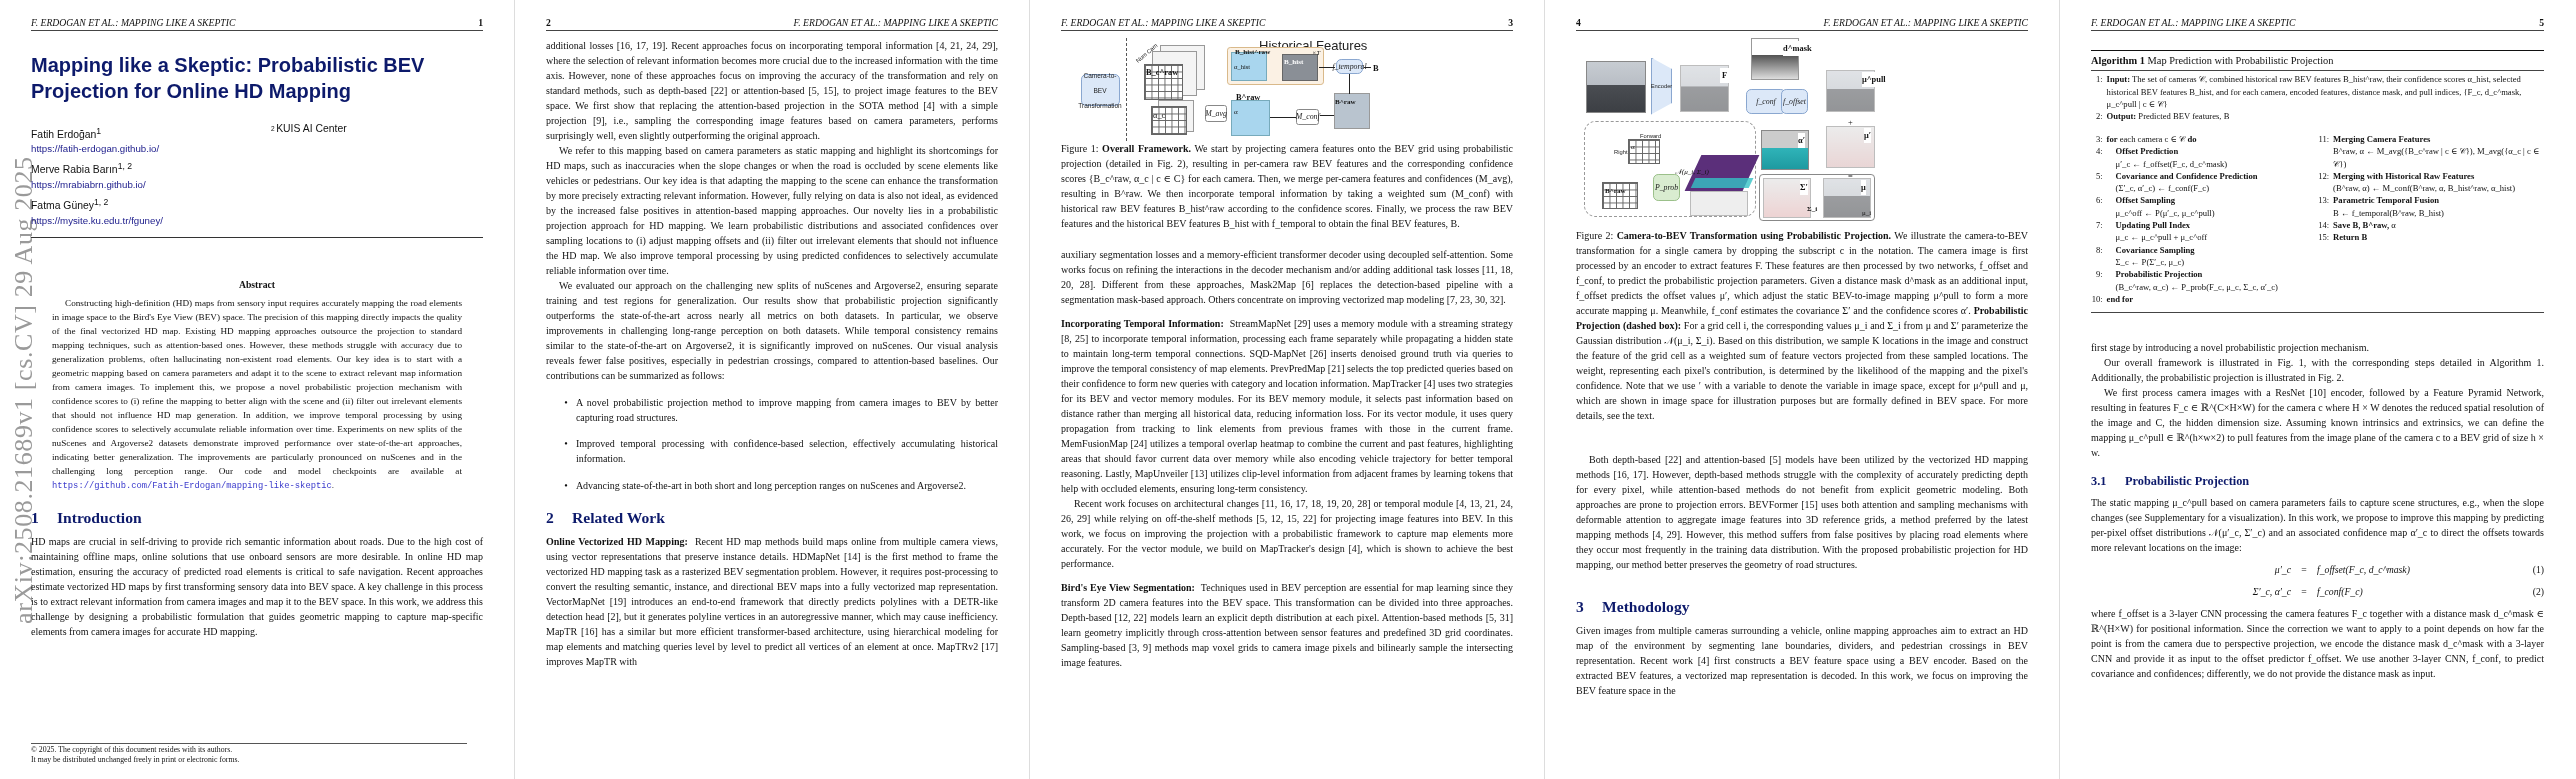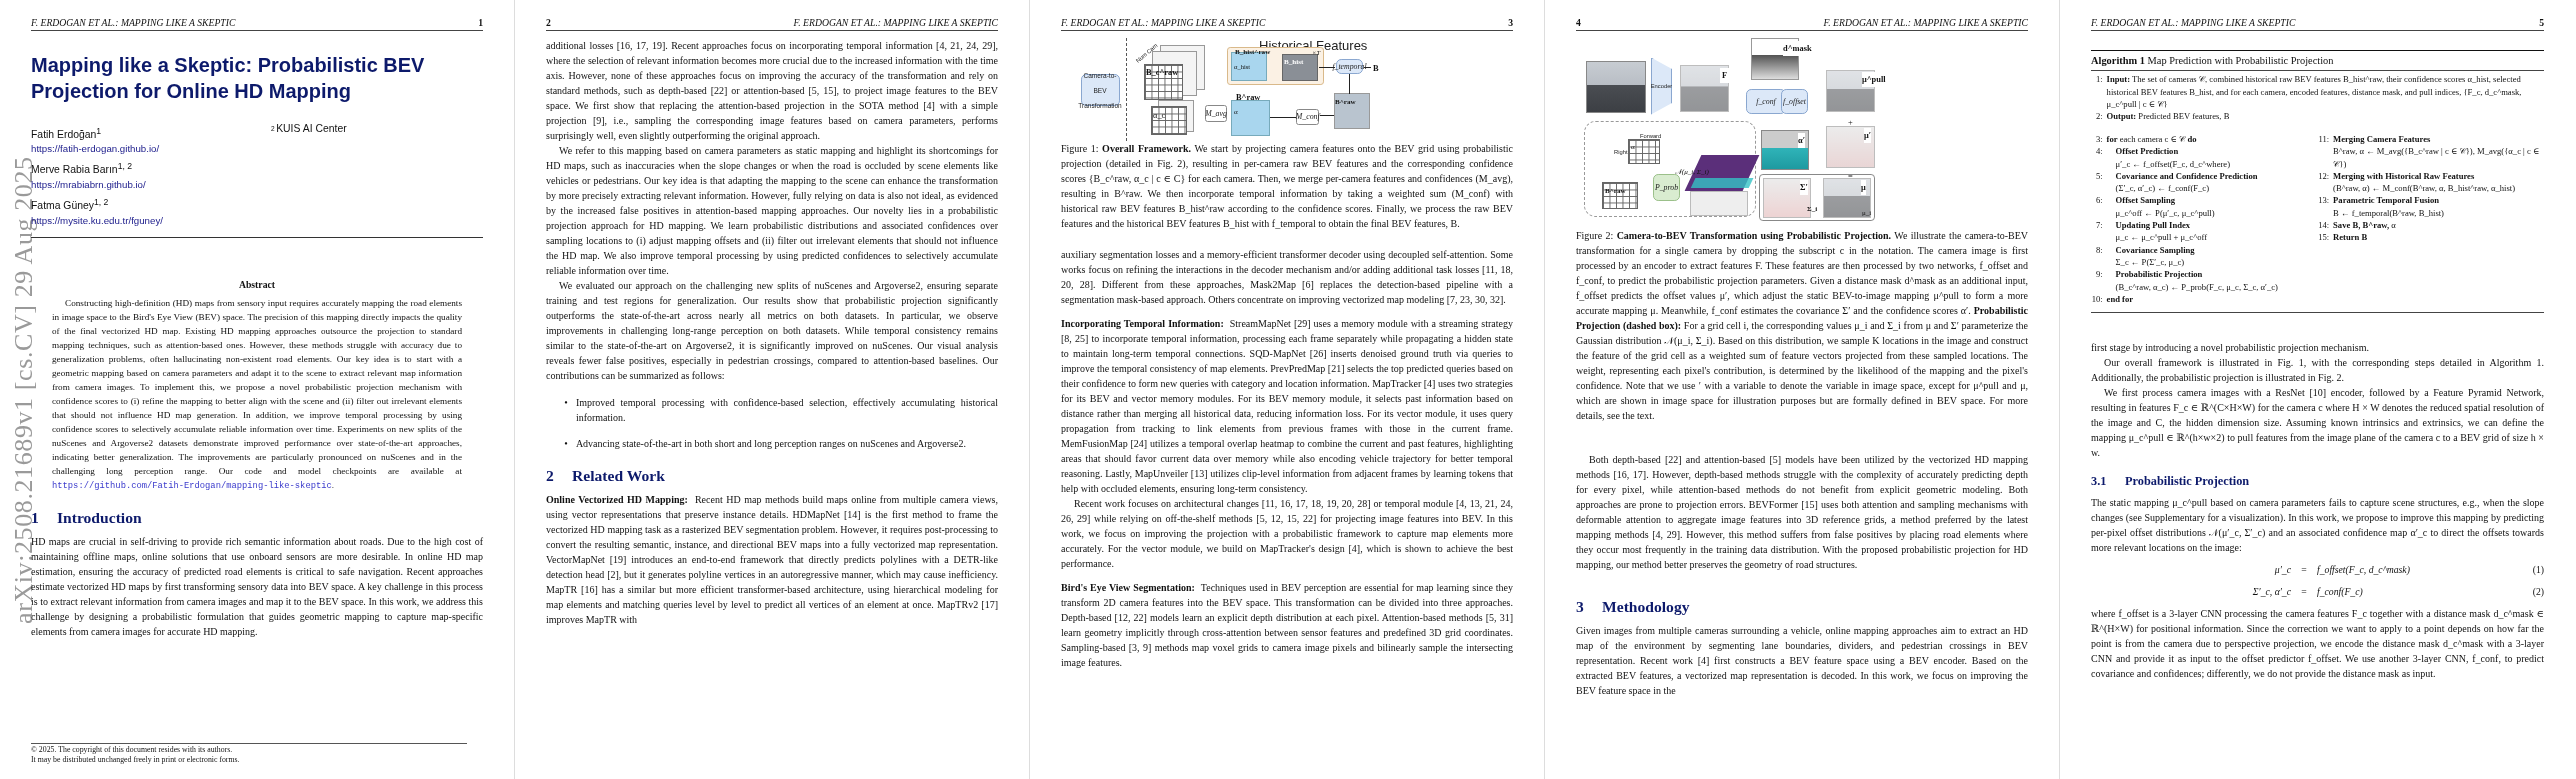--- a/index.html
+++ b/index.html
@@ -118,20 +118,21 @@
   <div class="page">
     <div class="runhead">
       <span class="pn">2</span>
       <span class="rt">F. ERDOGAN ET AL.: MAPPING LIKE A SKEPTIC</span>
     </div>
     <div class="content">
       <p>additional losses [16, 17, 19]. Recent approaches focus on incorporating temporal information [4, 21, 24, 29], where the selection of relevant information becomes more crucial due to the increased information with the time axis. However, none of these approaches focus on improving the accuracy of the transformation and rely on standard methods, such as depth-based [22] or attention-based [5, 15], to project image features to the BEV space. We first show that replacing the attention-based projection in the SOTA method [4] with a simple projection [9], i.e., sampling the corresponding image features based on camera parameters, performs surprisingly well, even slightly outperforming the original approach.</p>
       <p class="ind">We refer to this mapping based on camera parameters as static mapping and highlight its shortcomings for HD maps, such as inaccuracies when the slope changes or when the road is occluded by scene elements like vehicles or pedestrians. Our key idea is that adapting the mapping to the scene can enhance the transformation by more precisely extracting relevant information. However, fully relying on data is also not ideal, as evidenced by the increased false positives in attention-based mapping approaches. Our novelty lies in a probabilistic projection approach for HD mapping. We learn probabilistic distributions and associated confidences over sampling locations to (i) adjust mapping offsets and (ii) filter out irrelevant elements that should not influence the HD map. We also improve temporal processing by using predicted confidences to selectively accumulate reliable information over time.</p>
       <p class="ind">We evaluated our approach on the challenging new splits of nuScenes and Argoverse2, ensuring separate training and test regions for generalization. Our results show that probabilistic projection significantly outperforms the state-of-the-art across nearly all metrics on both datasets. In particular, we observe improvements in challenging long-range perception on both datasets. While temporal consistency remains similar to the state-of-the-art on Argoverse2, it is significantly improved on nuScenes. Our visual analysis reveals fewer false positives, especially in pedestrian crossings, compared to attention-based baselines. Our contributions can be summarized as follows:</p>
       <ul class="contrib">
+        <li>A novel probabilistic projection method to improve mapping from camera images to BEV by better capturing road structures.</li>
         <li>Improved temporal processing with confidence-based selection, effectively accumulating historical information.</li>
         <li>Advancing state-of-the-art in both short and long perception ranges on nuScenes and Argoverse2.</li>
       </ul>
       <h2><span class="num">2</span><span>Related Work</span></h2>
       <p><span class="runin">Online Vectorized HD Mapping:</span>&nbsp;&nbsp;<span>Recent HD map methods build maps online from multiple camera views, using vector representations that preserve instance details. HDMapNet [14] is the first method to frame the vectorized HD mapping task as a rasterized BEV segmentation problem. However, it requires post-processing to convert the resulting semantic, instance, and directional BEV maps into a fully vectorized map representation. VectorMapNet [19] introduces an end-to-end framework that directly predicts polylines with a DETR-like detection head [2], but it generates polyline vertices in an autoregressive manner, which may cause inefficiency. MapTR [16] has a similar but more efficient transformer-based architecture, using hierarchical modeling for map elements and matching queries level by level to predict all vertices of an element at once. MapTRv2 [17] improves MapTR with</span></p>
     </div>
   </div>
 
   <div class="page">
     <div class="runhead">
@@ -257,21 +258,21 @@
               <div class="aline">
                   <span class="ln">3:</span>
                   <span class="tx"><b>for</b> <span>each camera c ∈ 𝒞</span> <b>do</b></span>
                 </div>
               <div class="aline">
                   <span class="ln">4:</span>
                   <span class="tx sub"><b>Offset Prediction</b></span>
                 </div>
               <div class="aline">
                   <span class="ln"></span>
-                  <span class="tx sub">μ′_c ← f_offset(F_c, d_c^where)</span>
+                  <span class="tx sub">μ′_c ← f_offset(F_c, d_c^mask)</span>
                 </div>
               <div class="aline">
                   <span class="ln">5:</span>
                   <span class="tx sub"><b>Covariance and Confidence Prediction</b></span>
                 </div>
               <div class="aline">
                   <span class="ln"></span>
                   <span class="tx sub">(Σ′_c, α′_c) ← f_conf(F_c)</span>
                 </div>
               <div class="aline">

